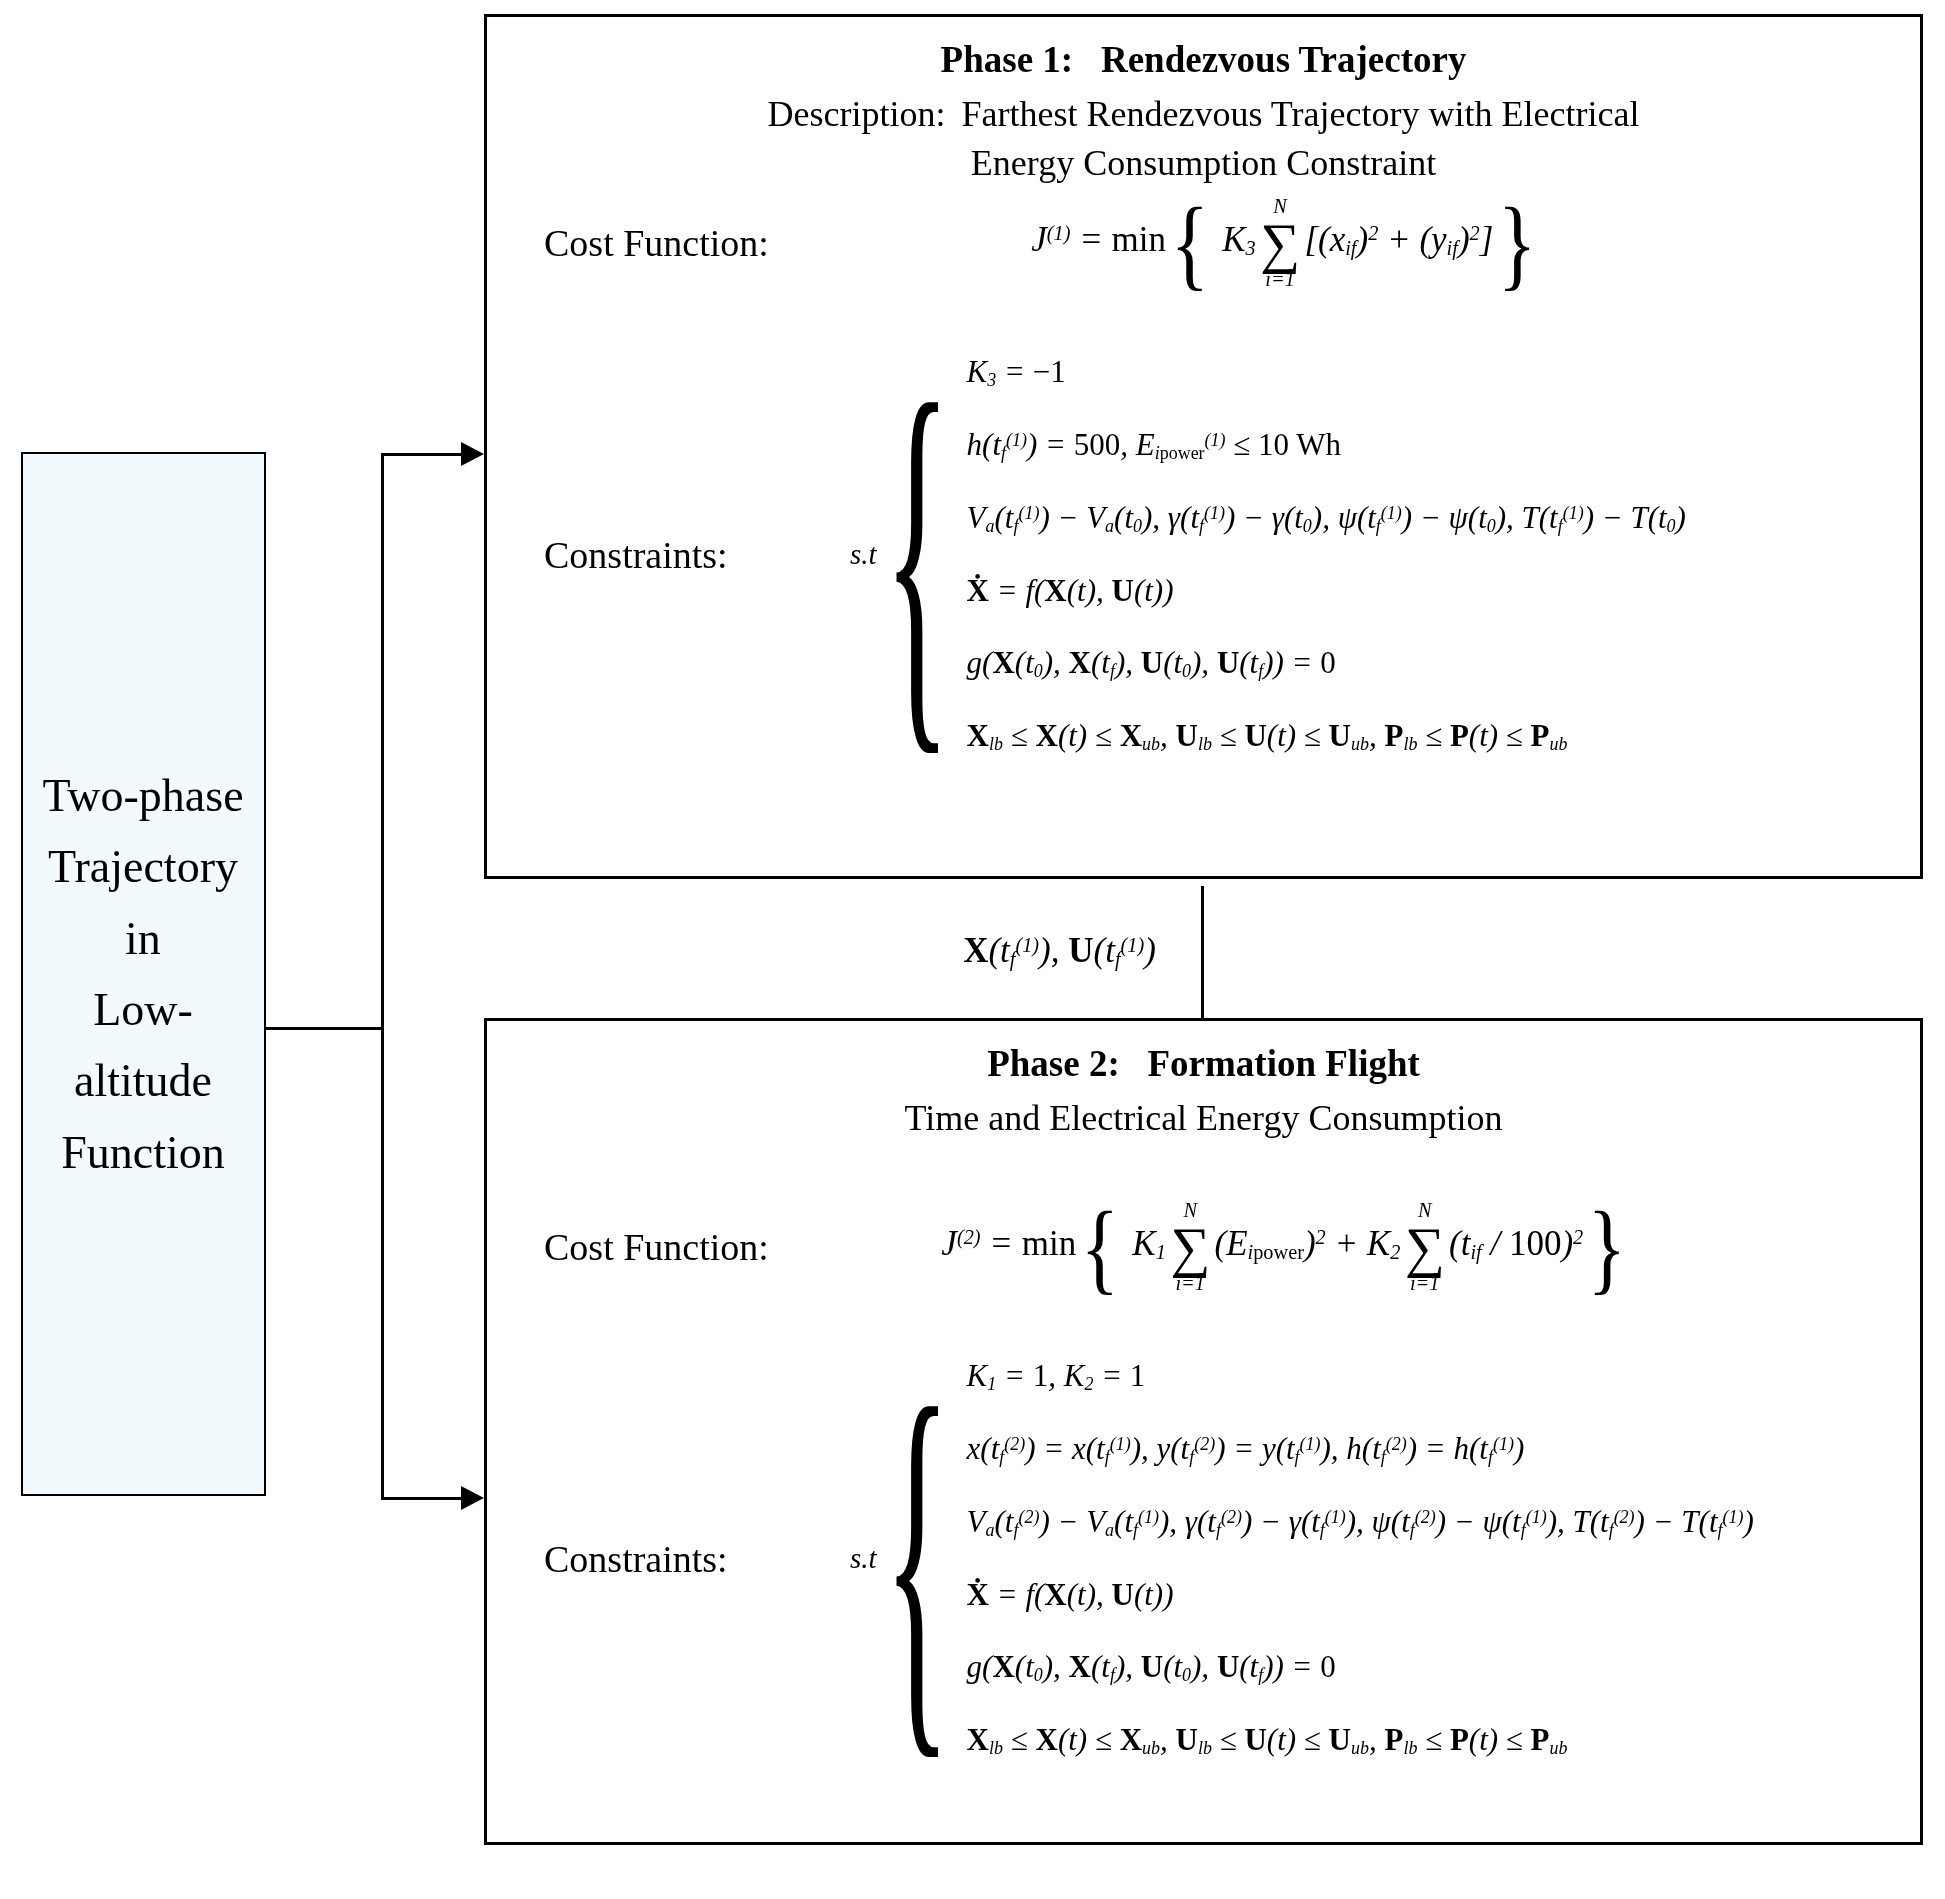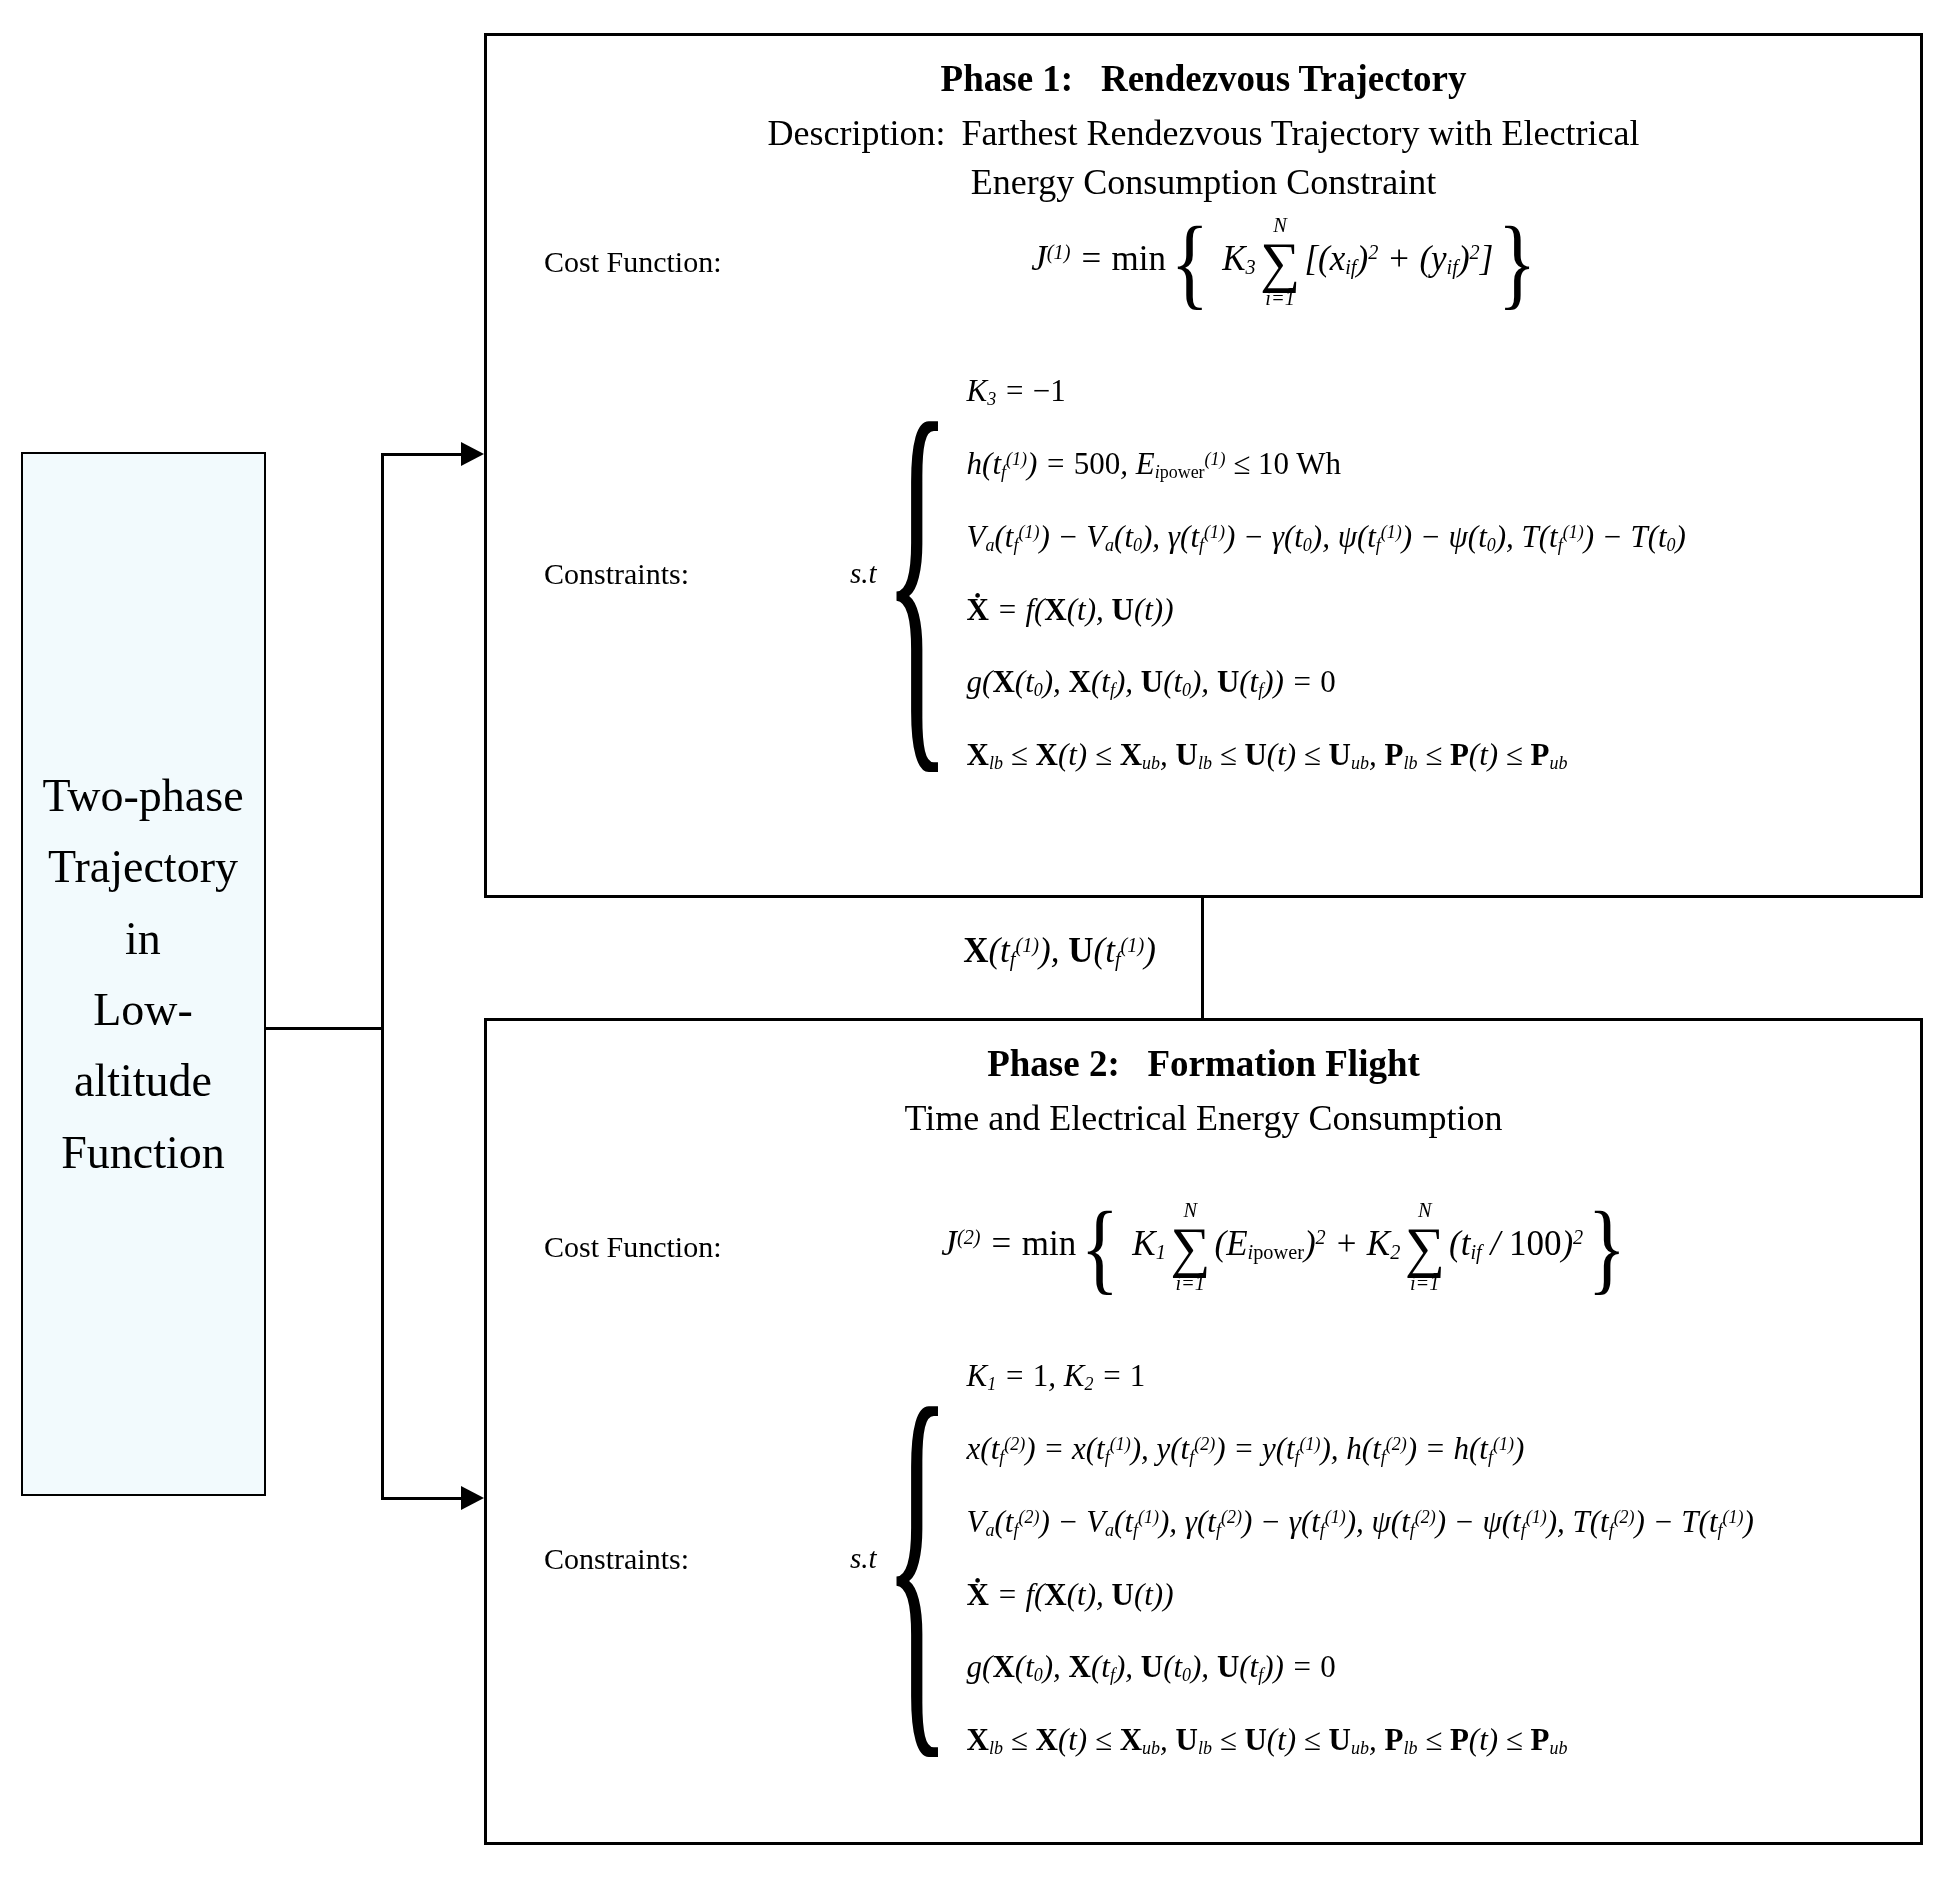--- a/index.html
+++ b/index.html
@@ -22,21 +22,21 @@
   
   .phasebox{position:absolute;border:3.7px solid #000;background:#fff;}
   .ptitle{position:absolute;top:20.5px;left:0;width:100%;text-align:center;
           font-weight:bold;font-size:37px;white-space:pre;}
   .pdesc{position:absolute;top:73px;left:0;width:100%;text-align:center;
          font-size:36px;line-height:1.35;}
   .dlabel{margin-right:16px;}
   .prow{position:absolute;left:0;width:100%;display:flex;align-items:center;}
   .row-cost{top:147px;height:158px;}
   .row-cons{top:319px;}
-  .plabel{flex:0 0 290px;padding-left:57px;font-size:30px;}
+  .plabel{flex:0 0 290px;padding-left:57px;font-size:38px;}
   .formula-wrap{flex:1;display:flex;justify-content:center;padding-right:125px;}
 
   
   .math{font-style:italic;}
   .pformula{font-size:35px;white-space:nowrap;line-height:1.1;}
   .st{font-size:29px;margin-left:73px;}
   .cbrace{font-size:139px;line-height:1;transform:scaleY(3.05);transform-origin:center;
           margin-left:7.3px;font-style:normal;}
   .clines{margin-left:16px;font-size:31px;}
   .cline{line-height:2.35;white-space:nowrap;}
@@ -74,21 +74,21 @@
   <div class="line" style="left:381px;top:453px;width:2.9px;height:1047px"></div>
   <div class="line" style="left:381px;top:453px;width:87px;height:2.9px"></div>
   <div class="ah-right" style="left:461px;top:442px"></div>
   <div class="line" style="left:381px;top:1497px;width:87px;height:2.9px"></div>
   <div class="ah-right" style="left:461px;top:1486px"></div>
 
   <div class="line" style="left:1201px;top:886px;width:2.9px;height:144px"></div>
   <div class="ah-down" style="left:1190px;top:1027px"></div>
   <div class="midlabel math"><span class="mb">X</span>(t<sub>f</sub><sup>(1)</sup>), <span class="mb">U</span>(t<sub>f</sub><sup>(1)</sup>)</div>
 
-  <div class="phasebox" style="left:484px;top:33px;width:1439px;height:865px">
+  <div class="phasebox" style="left:484px;top:14px;width:1439px;height:865px">
     <div class="ptitle">Phase 1:   Rendezvous Trajectory</div>
     <div class="pdesc">
       <div><span class="dlabel">Description:</span><span>Farthest Rendezvous Trajectory with Electrical</span></div>
       <div>Energy Consumption Constraint</div>
     </div>
     <div class="prow row-cost">
       <div class="plabel">Cost Function:</div>
       <div class="formula-wrap">
         <div class="pformula math">J<sup>(1)</sup> = <span class="mr">min</span><span class="bigc">{</span> K<sub>3</sub><span class="msum">
               <span class="lim">N</span>

